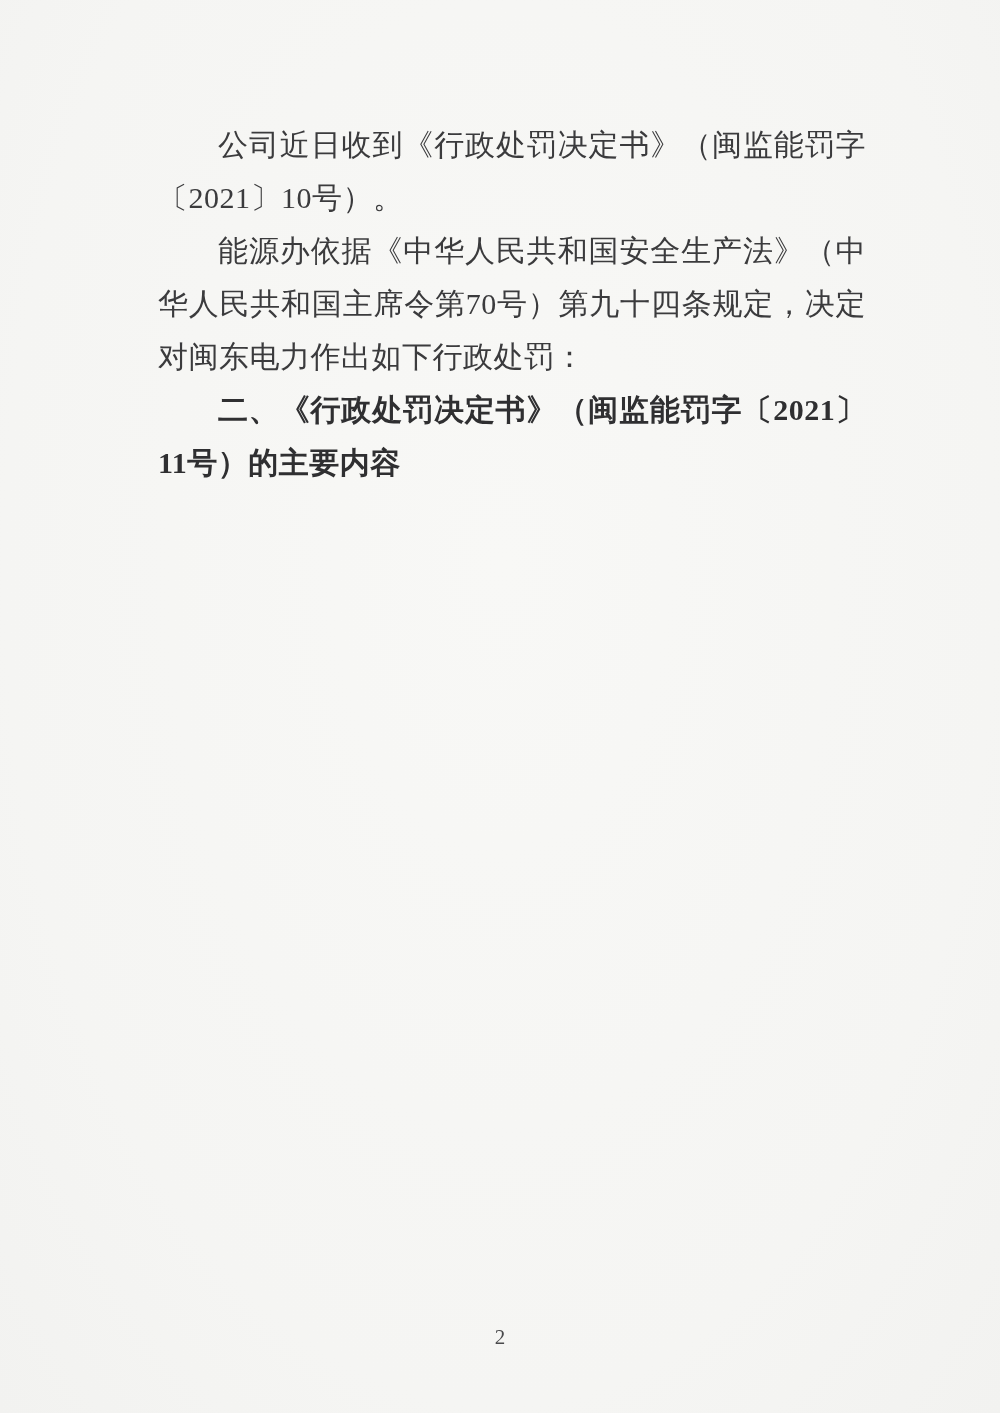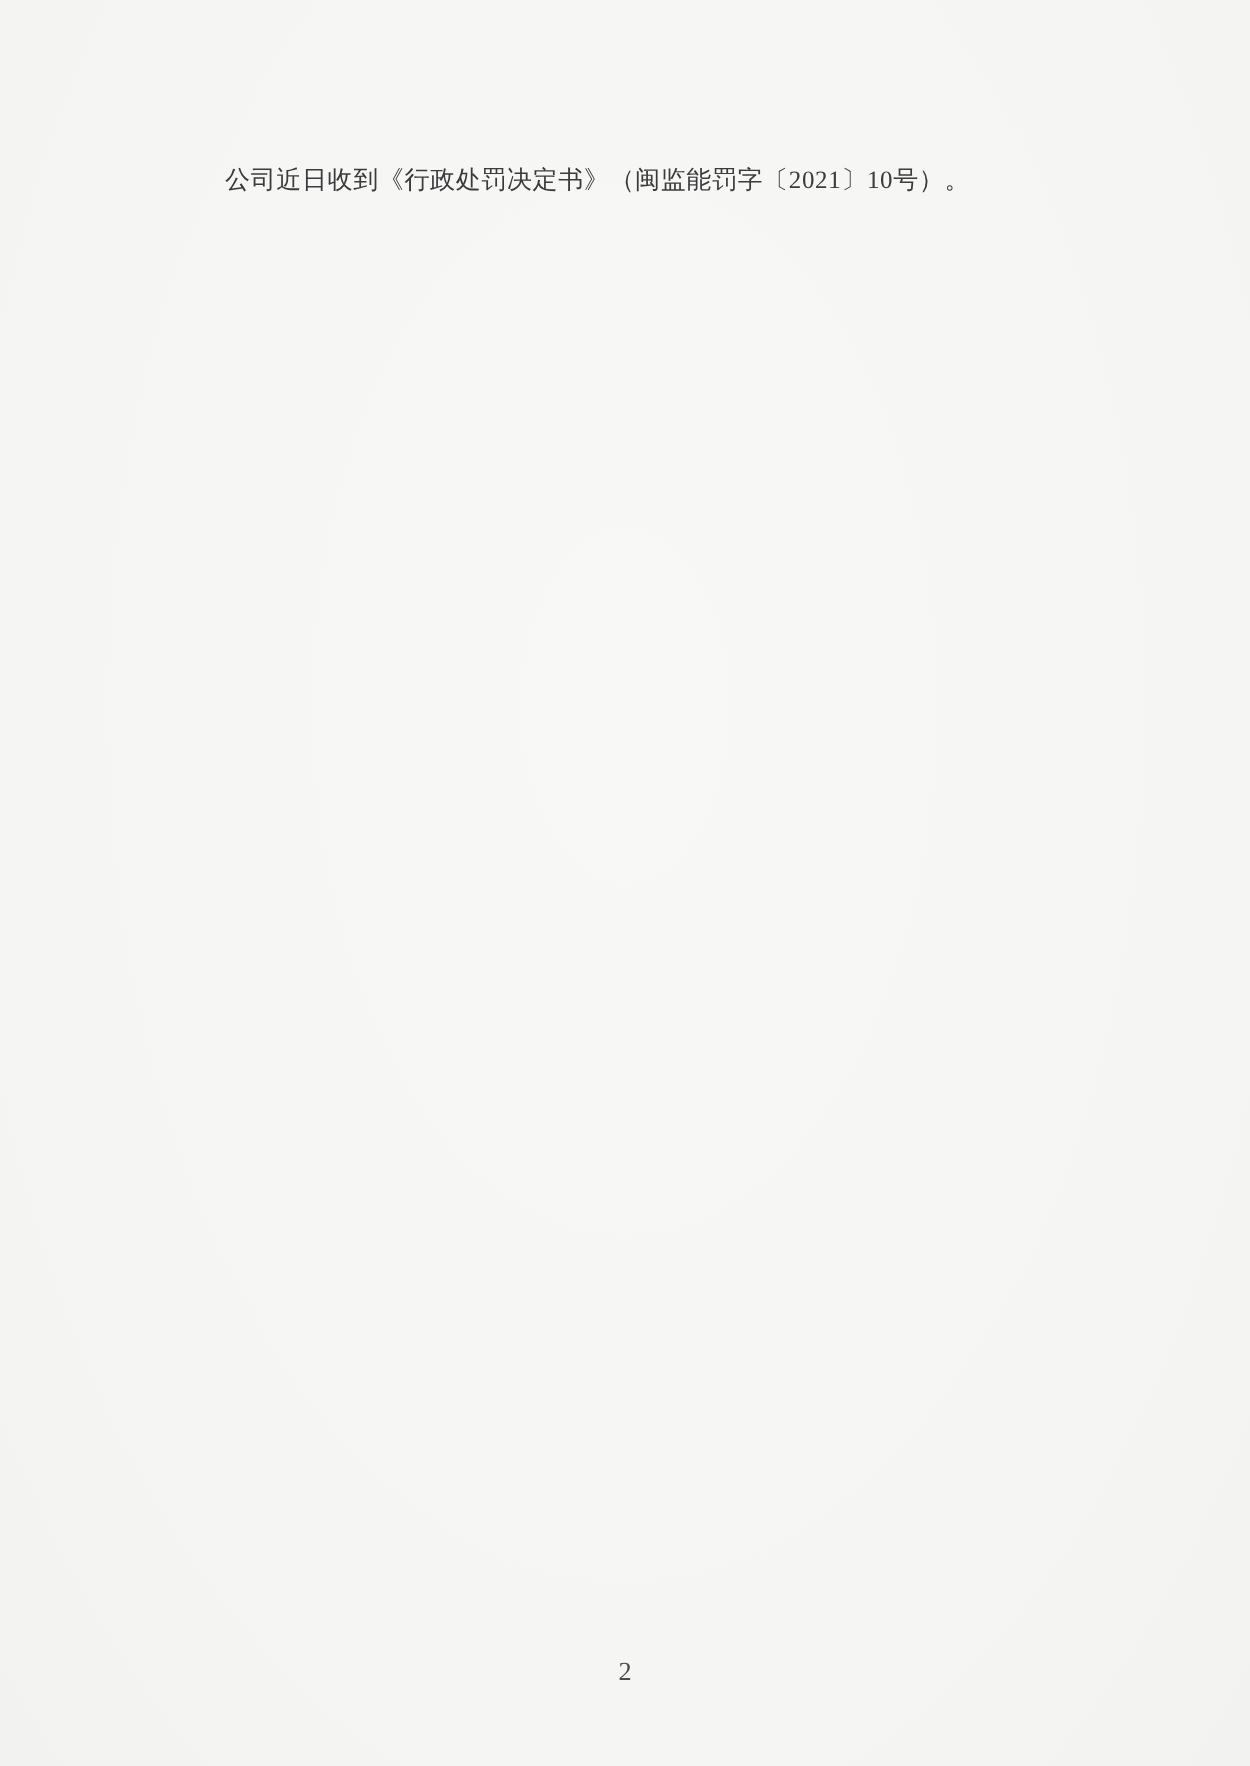--- a/index.html
+++ b/index.html
@@ -13,24 +13,24 @@
     height: 1413px;
     margin: 0 auto;
     background: #f6f6f4;
     background-image: radial-gradient(ellipse at 50% 40%, #f8f8f6 0%, #f5f5f3 70%, #f2f2f0 100%);
     overflow: hidden;
     font-family: "Liberation Serif", "DejaVu Serif", serif;
     color: #3b3b3d;
   }
   .content {
     position: absolute;
-    left: 140px;
+    left: 158px;
     top: 118px;
     width: 708px;
-    font-size: 20px;
+    font-size: 30px;
     line-height: 53px;
     letter-spacing: 0.5px;
     text-align: justify;
     text-justify: inter-character;
   }
   .content p {
     margin: 0;
     padding: 0;
     text-indent: 2em;
   }
@@ -48,16 +48,18 @@
     line-height: 26px;
     color: #4a4a4c;
   }
 </style>
 </head>
 <body>
 
 <div class="page">
   <div class="content">
     <p>公司近日收到《行政处罚决定书》（闽监能罚字〔2021〕10号）。</p>
+    <p>能源办依据《中华人民共和国安全生产法》（中华人民共和国主席令第70号）第九十四条规定，决定对闽东电力作出如下行政处罚：</p>
+    <p class="heading">二、《行政处罚决定书》（闽监能罚字〔2021〕11号）的主要内容</p>
   </div>
 
   <div class="page-number">2</div>
 </div>
 
 </body></html>

